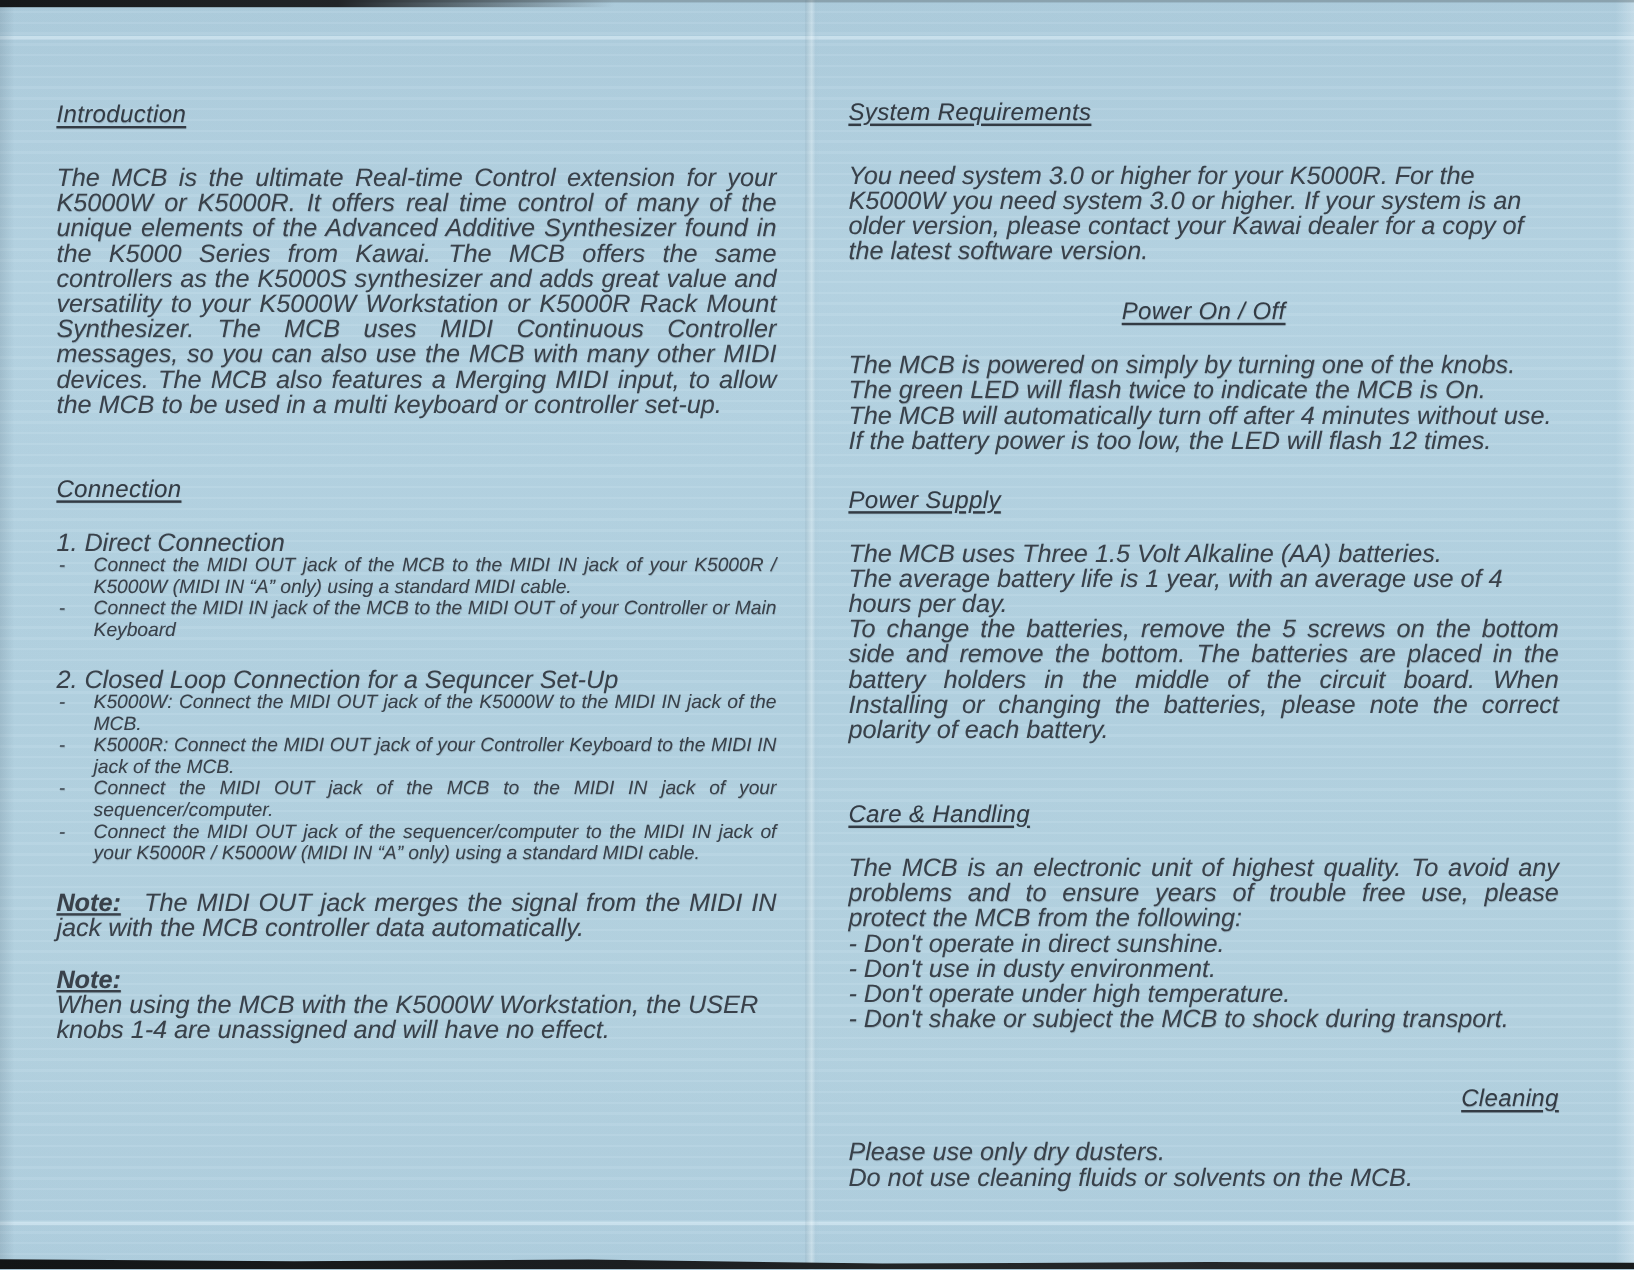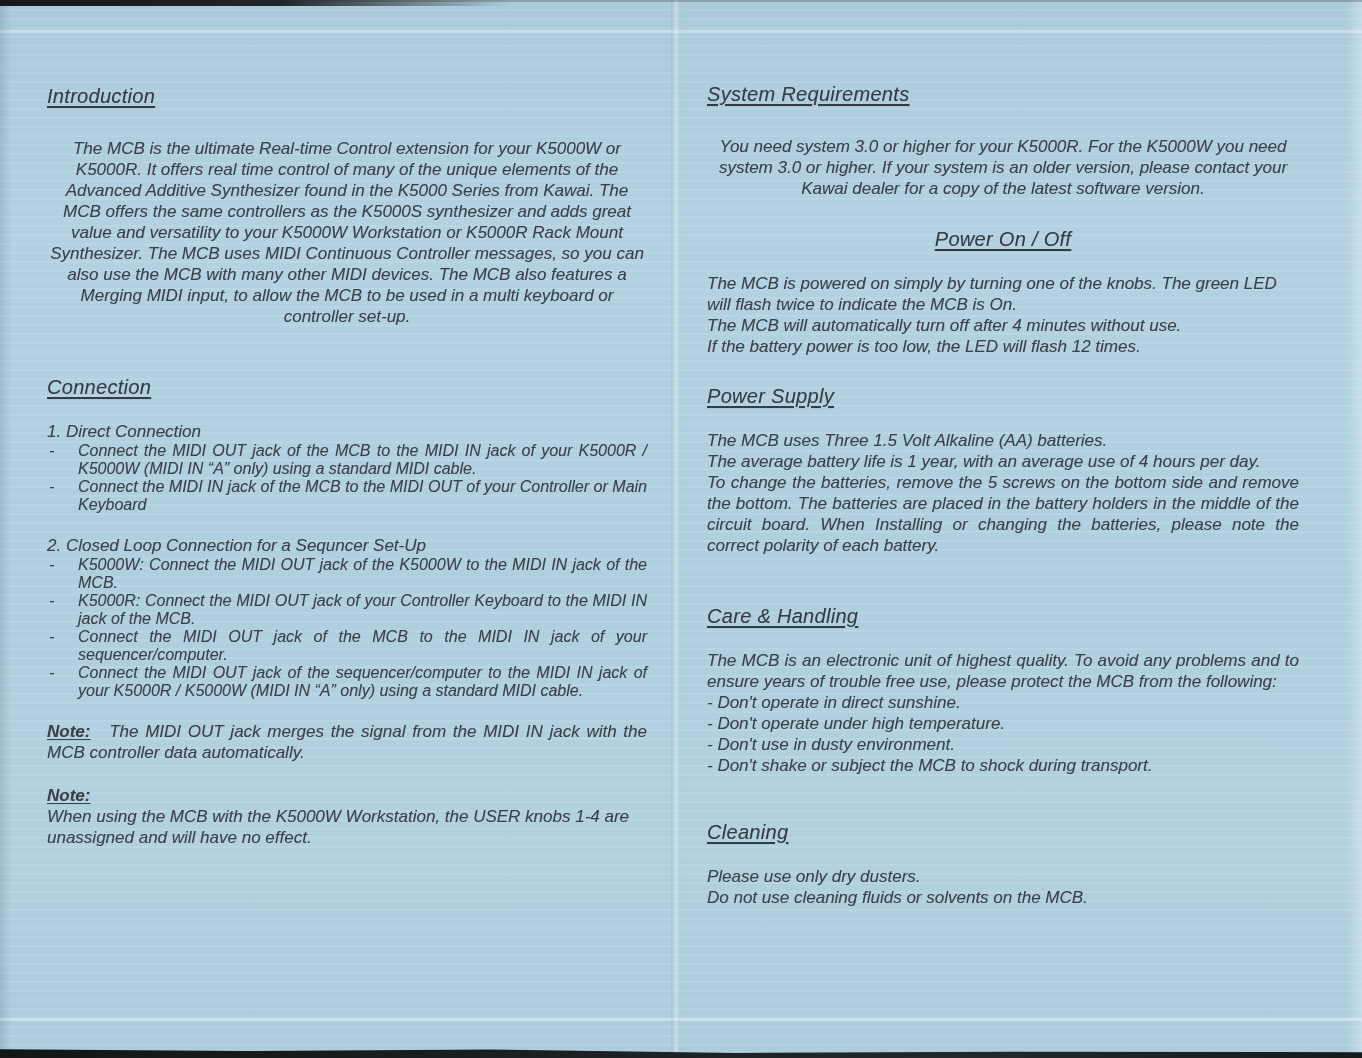--- a/index.html
+++ b/index.html
@@ -52,23 +52,23 @@
   .col { position:absolute; }
   .col-left  { left:47px;  top:84px; width:600px; }
   .col-right { left:707px; top:82px; width:592px; }
 
   .heading {
     font-size:20px; line-height:24px; font-weight:400;
     letter-spacing:0.3px; margin:0;
     text-decoration:underline; text-underline-offset:3px;
     color:#333b44;
   }
-  p, .line { font-size:17px; line-height:21px; margin:0; }
+  p, .line { font-size:21px; line-height:21px; margin:0; }
   .justify { text-align:justify; }
-  .gap-para    { margin-top:30px;text-align:center; }
+  .gap-para    { margin-top:30px; }
   .gap-section { margin-top:48px; }
   .gap-sub     { margin-top:22px; }
   .gap-block   { margin-top:21px; }
 
   .dash-item { position:relative; padding-left:31px; }
   .dash-marker { position:absolute; left:2px; top:0; }
 
   .note-label { font-weight:700; text-decoration:underline; text-underline-offset:2px;margin-top:10px; }
   .note-inline .note-text { margin-left:12px; }
 
@@ -154,23 +154,23 @@
     <h2 class="heading" style="margin-top:27px;">Power Supply</h2>
     <p class="gap-sub">The MCB uses Three 1.5 Volt Alkaline (AA) batteries.</p>
     <p>The average battery life is 1 year, with an average use of 4 hours per day.</p>
     <p class="justify">To change the batteries, remove the 5 screws on the bottom side and remove the bottom. The batteries are placed in the battery holders in the middle of the circuit board. When Installing or changing the batteries, please note the correct polarity of each battery.</p>
   </section>
 
   <section>
     <h2 class="heading gap-section">Care &amp; Handling</h2>
     <p class="justify gap-sub">The MCB is an electronic unit of highest quality. To avoid any problems and to ensure years of trouble free use, please protect the MCB from the following:</p>
     <p>- Don't operate in direct sunshine.</p>
+    <p>- Don't use in dusty environment.</p>
     <p>- Don't operate under high temperature.</p>
-    <p>- Don't use in dusty environment.</p>
     <p>- Don't shake or subject the MCB to shock during transport.</p>
   </section>
 
   <section>
-    <h2 class="heading" style="margin-top:44px;">Cleaning</h2>
+    <h2 class="heading" style="margin-top:44px;text-align:right;">Cleaning</h2>
     <p class="gap-sub">Please use only dry dusters.</p>
     <p>Do not use cleaning fluids or solvents on the MCB.</p>
   </section>
 </div>
 
 </body></html>

